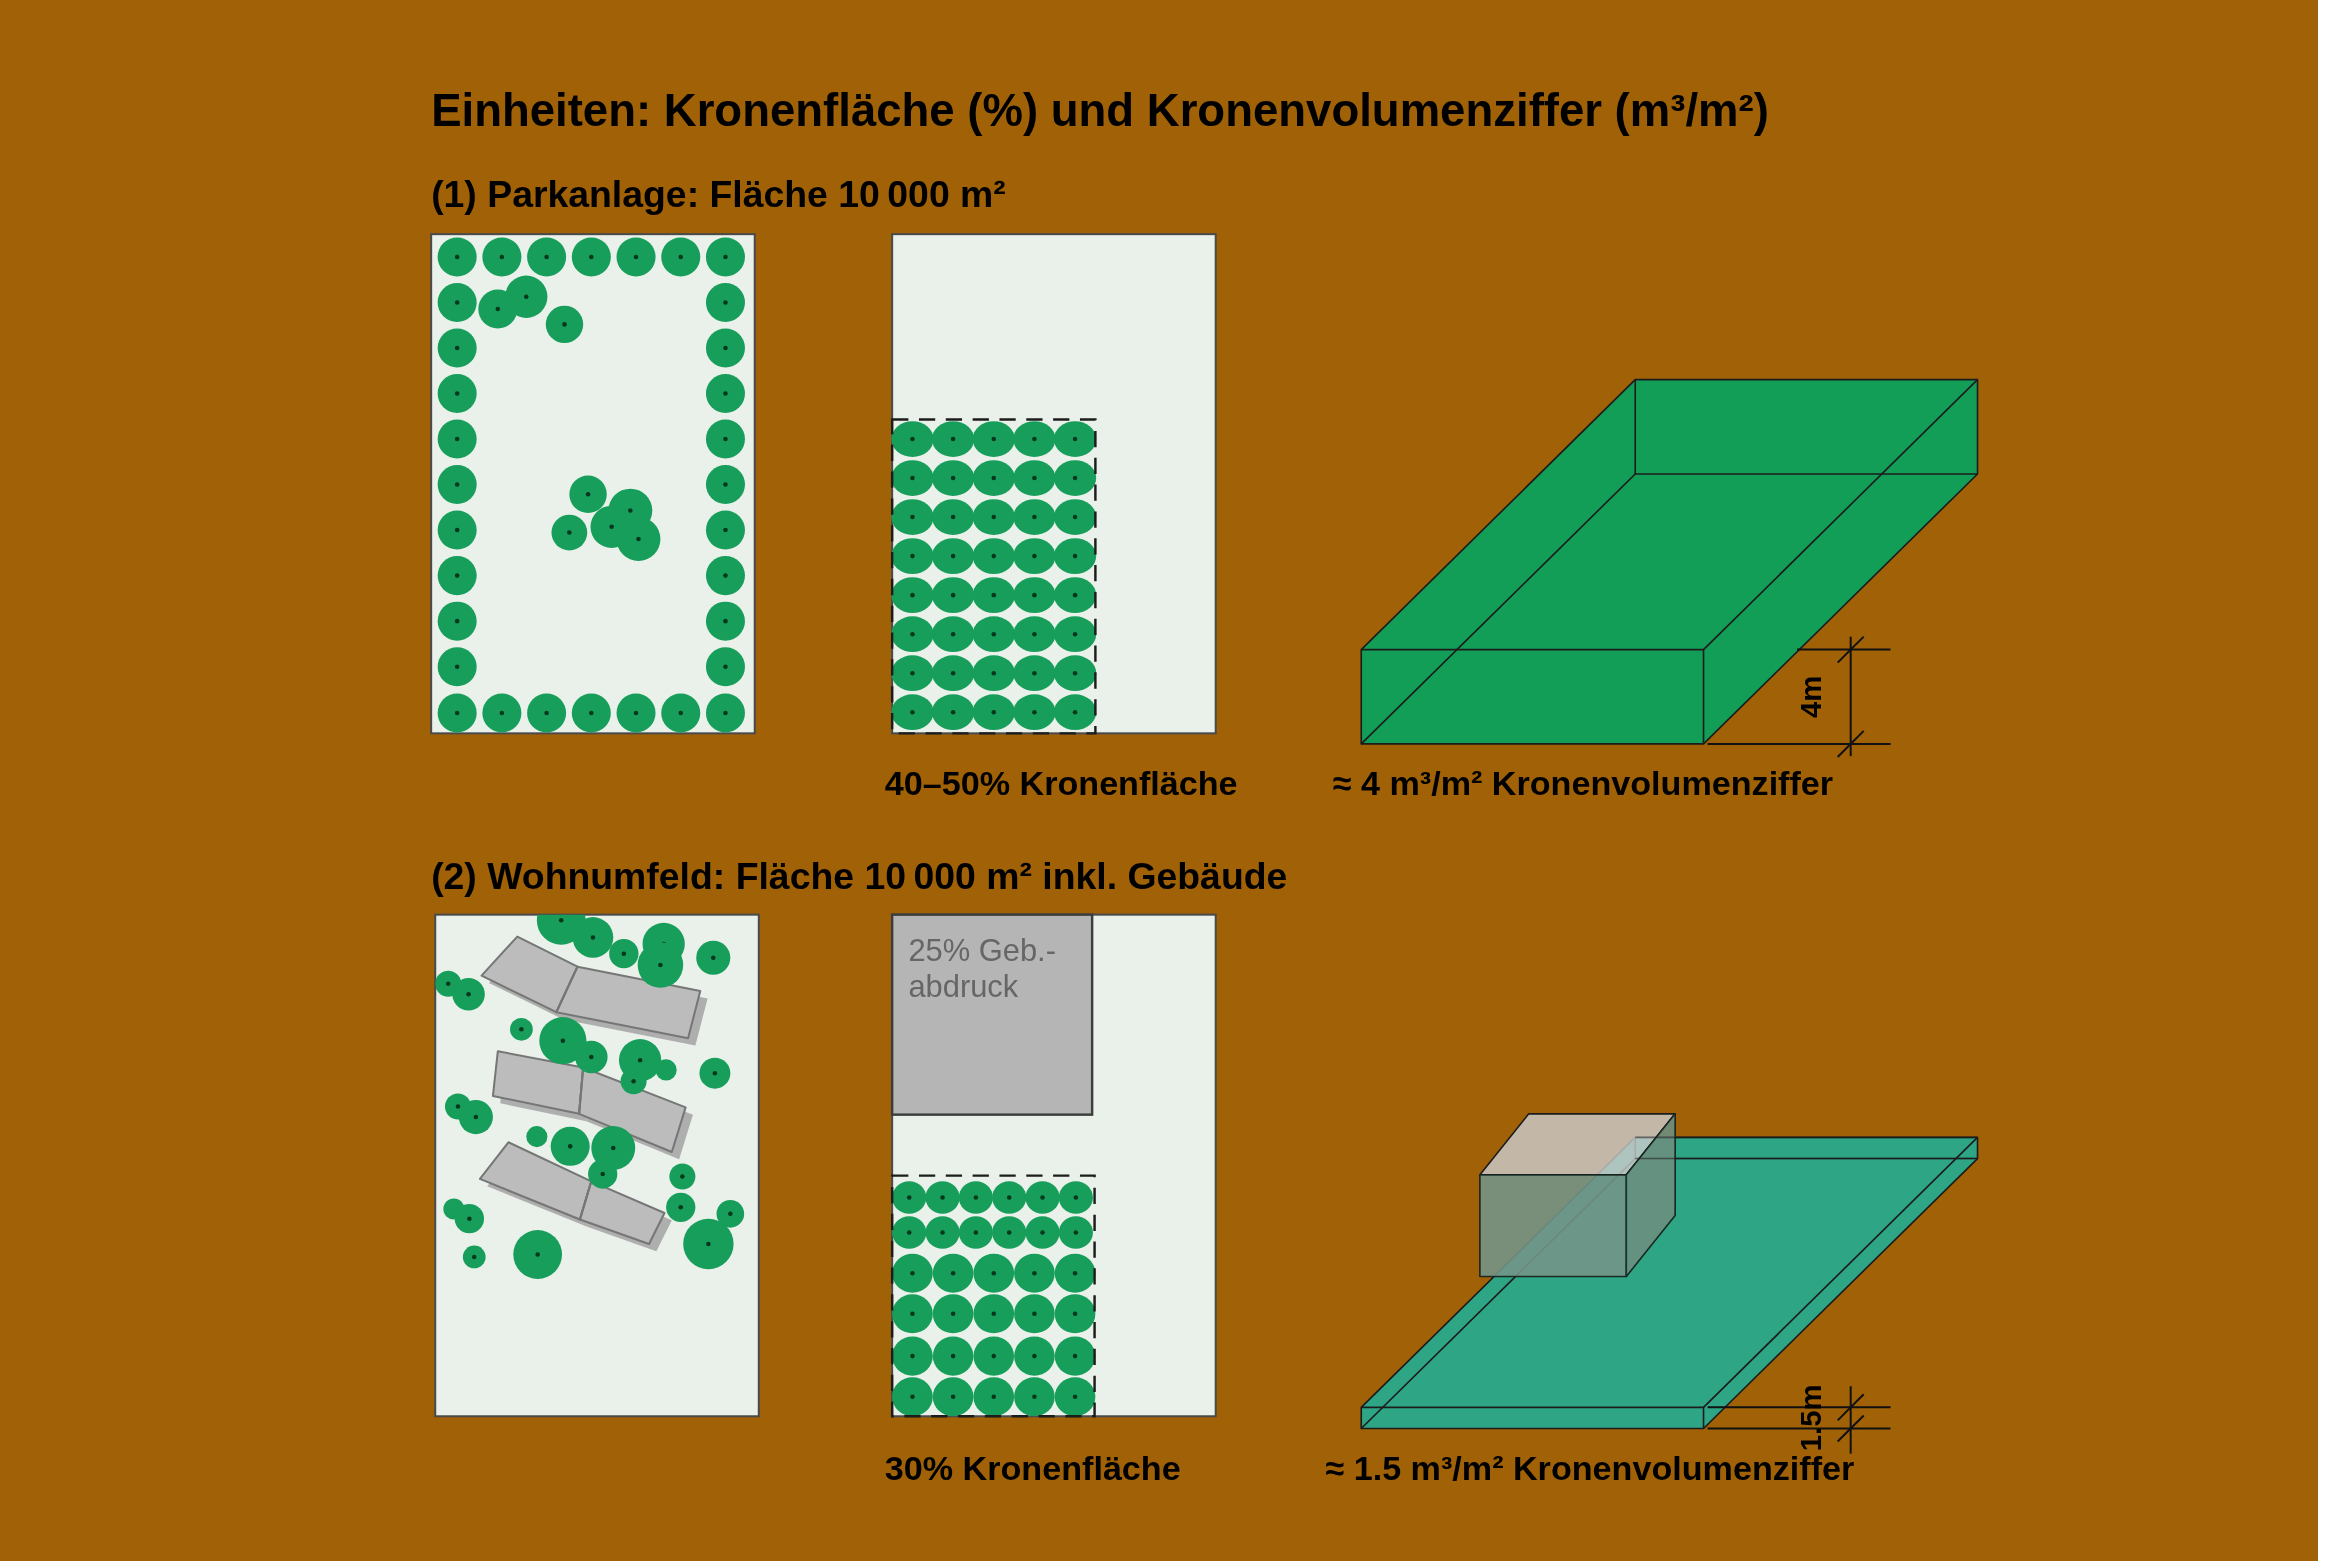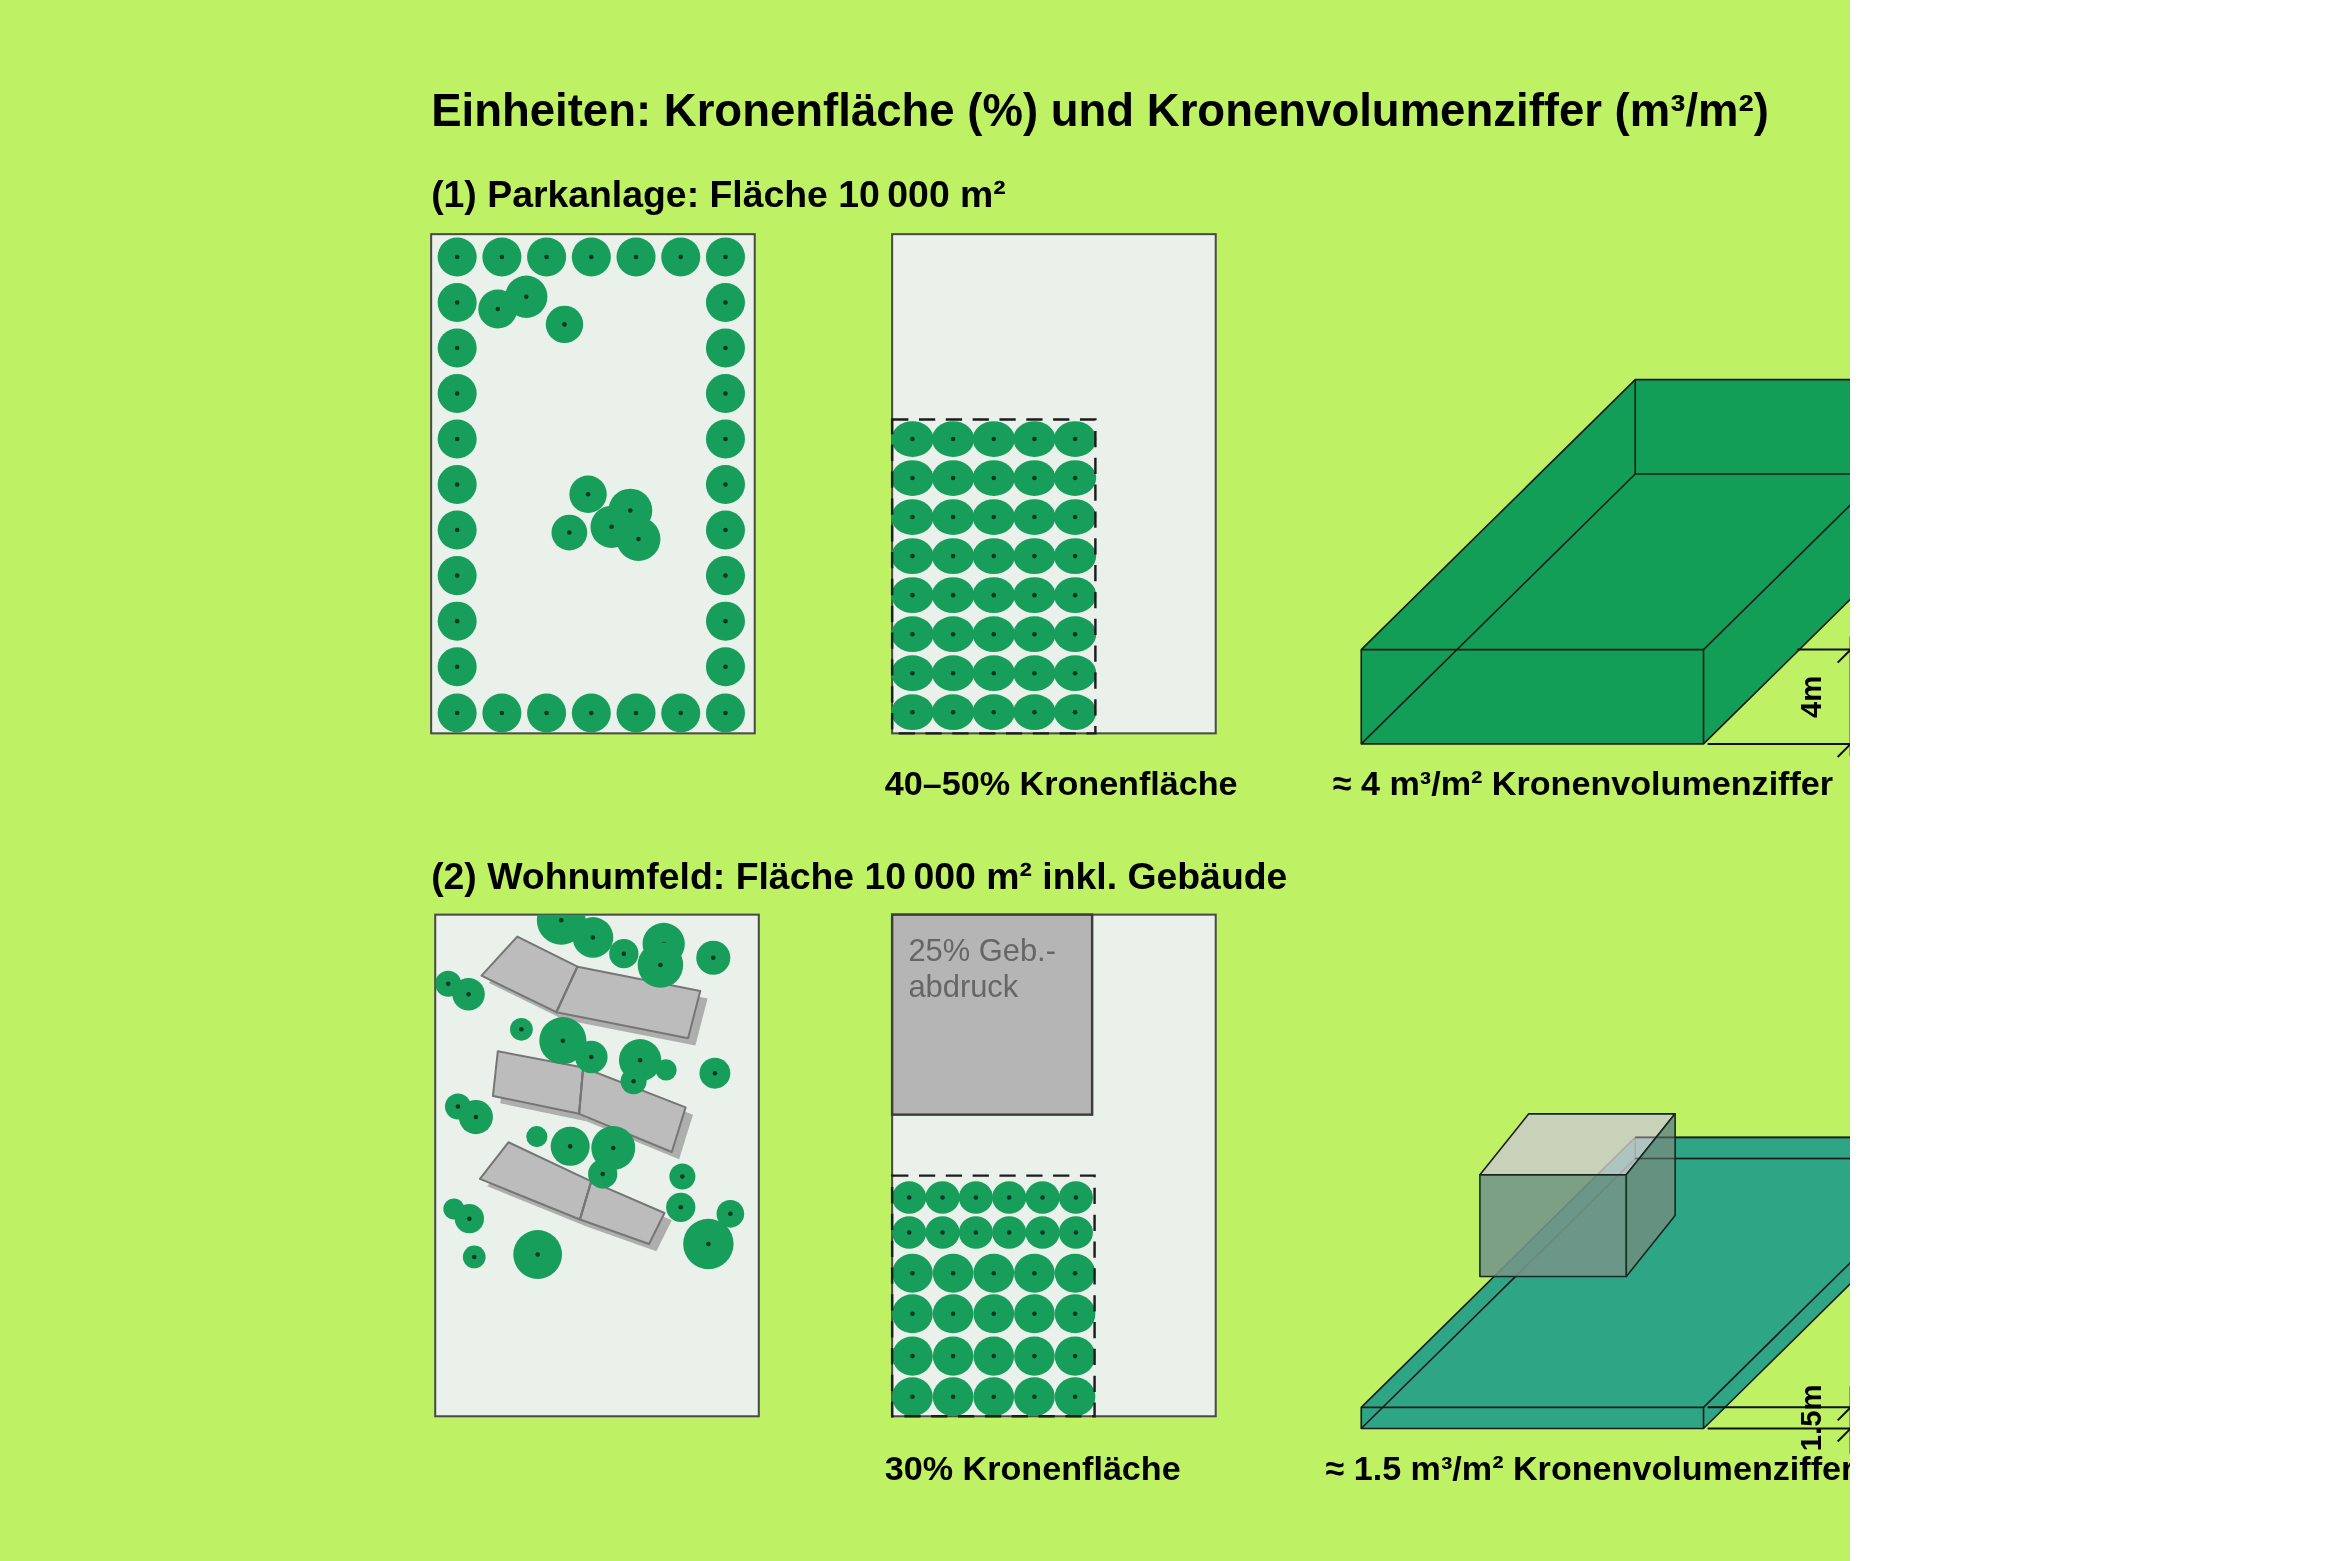--- a/index.html
+++ b/index.html
@@ -1,16 +1,16 @@
 <!DOCTYPE html>
 <html style="font-size:13px"><head>
 <meta charset="utf-8">
 <style>
   html,body{margin:0;padding:0;background:#ffffff;}
-  .canvas{position:relative;width:1850px;height:1561px;background:#bef264;overflow:hidden;
+  .canvas{position:relative;width:2318px;height:1561px;background:#a16207;overflow:hidden;
           font-family:"Liberation Sans", sans-serif;}
   svg{position:absolute;left:0;top:0;}
   text{font-family:"Liberation Sans", sans-serif;fill:#000;}
   .t-title{font-size:56px;font-weight:bold;}
   .t-head{font-size:46px;font-weight:bold;}
   .t-label{font-size:42px;font-weight:bold;}
   .t-dim{font-size:36px;font-weight:bold;}
   .t-geb{font-size:38px;font-weight:normal;fill:#666666;}
   .panel{fill:#e9f1ea;stroke:#4a4a4a;stroke-width:2.5;}
   .dashbox{fill:none;stroke:#1c1c1c;stroke-width:3;stroke-dasharray:20,13;}

